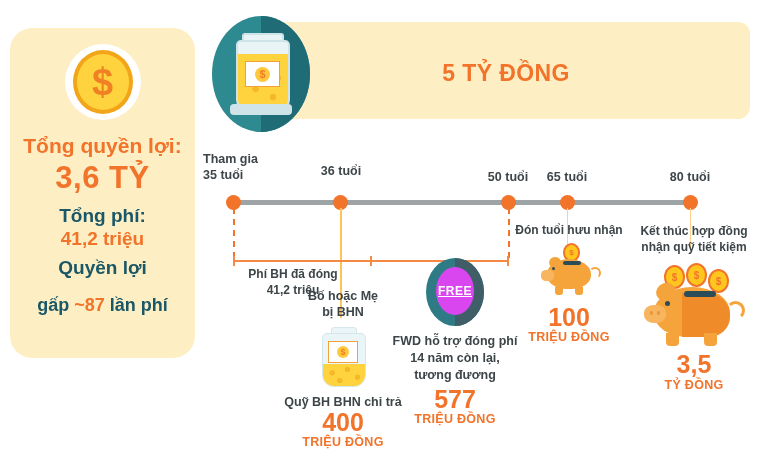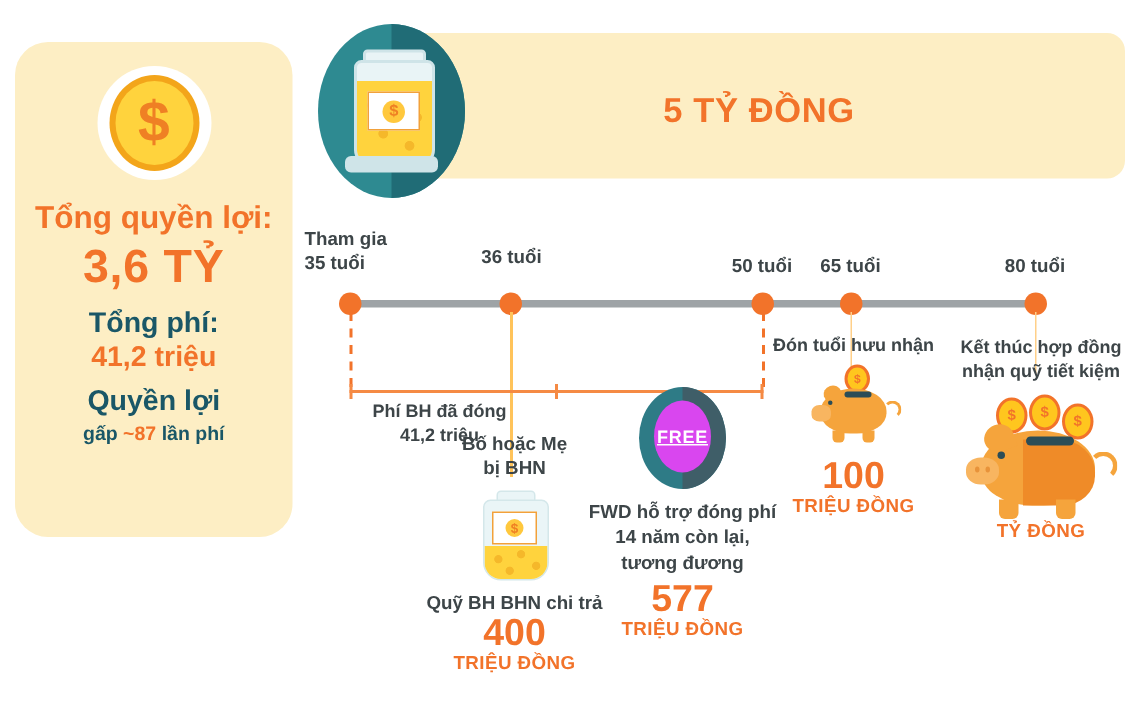--- a/index.html
+++ b/index.html
@@ -35,21 +35,21 @@
     position:absolute;left:0;top:0;width:76px;height:76px;
     display:flex;align-items:center;justify-content:center;
     font-size:38px;font-weight:bold;color:#ef8024;font-family:"Liberation Sans",sans-serif;
   }
   .lp-line{width:100%;text-align:center;line-height:1.16;}
   .lp-title{margin-top:14px;font-size:21px;font-weight:bold;color:#f2732a;}
   .lp-big{margin-top:2px;font-size:31px;font-weight:bold;color:#f2732a;letter-spacing:.5px;}
   .lp-sub{margin-top:9px;font-size:19px;font-weight:bold;color:#1a5767;}
   .lp-val{margin-top:1px;font-size:19px;font-weight:bold;color:#f2732a;}
   .lp-sub2{margin-top:7px;font-size:19px;font-weight:bold;color:#1a5767;}
-  .lp-sub3{margin-top:2px;font-size:13px;font-weight:bold;color:#1a5767;}
+  .lp-sub3{margin-top:16px;font-size:18px;font-weight:bold;color:#1a5767;}
   .lp-sub3 b{color:#f2732a;font-weight:bold;}
 
   
   .hdr-banner{
     position:absolute;left:262px;top:22px;width:488px;height:97px;
     background:#fdeec4;border-radius:12px;
     display:flex;flex-direction:column;align-items:center;justify-content:center;
   }
   .hdr-l1{font-size:22px;font-weight:bold;color:#1a5767;letter-spacing:.2px;}
   .hdr-l2{margin-top:6px;font-size:23px;font-weight:bold;color:#f2732a;letter-spacing:.4px;}
@@ -350,16 +350,17 @@
       <div class="bear"></div>
       <div class="bsnout"></div>
       <div class="bnostril" style="left:8px"></div>
       <div class="bnostril" style="left:15px"></div>
       <div class="bslot"></div>
       <div class="beye"></div>
       <div class="bleg" style="left:24px"></div>
       <div class="bleg" style="left:62px"></div>
       <div class="btail"></div>
     </div>
+    <div class="amt-big lg" style="margin-top:4px">3,5</div>
     <div class="amt-unit">TỶ ĐỒNG</div>
   </div>
 
 </div>
 
 </body></html>

